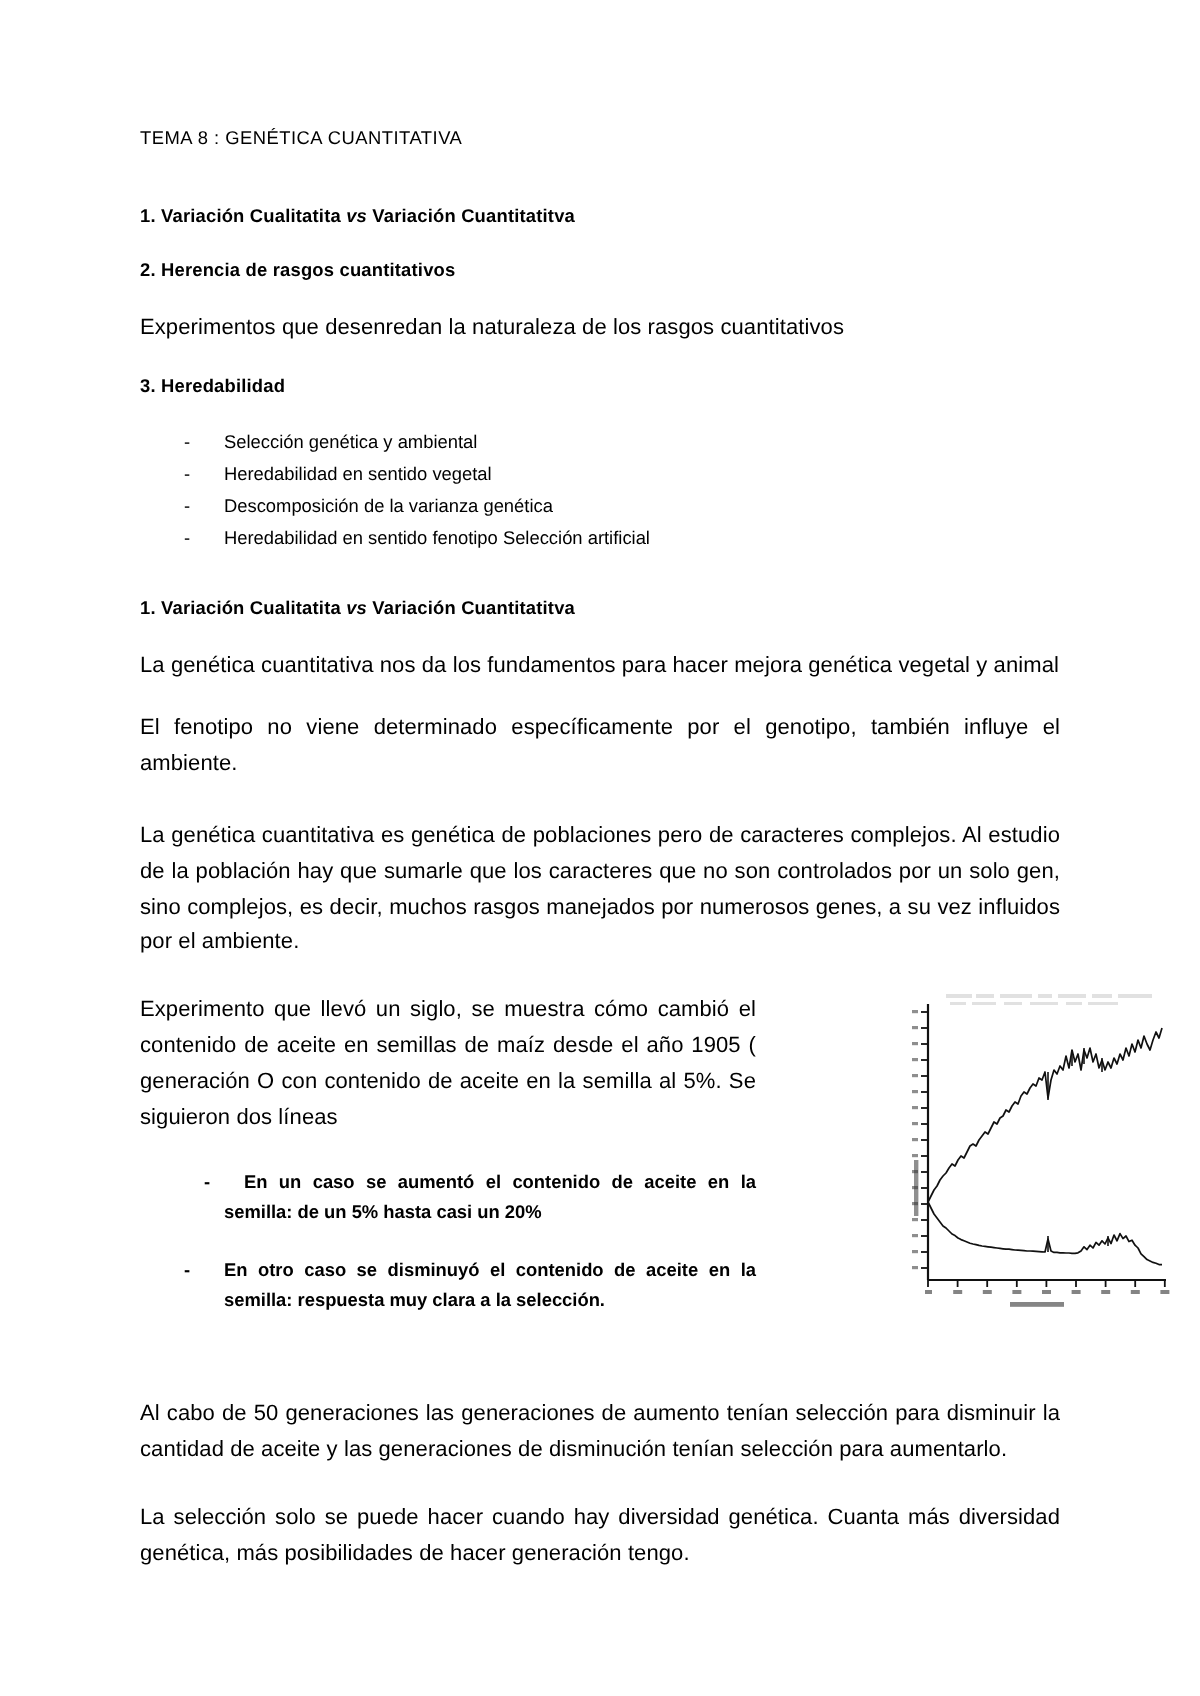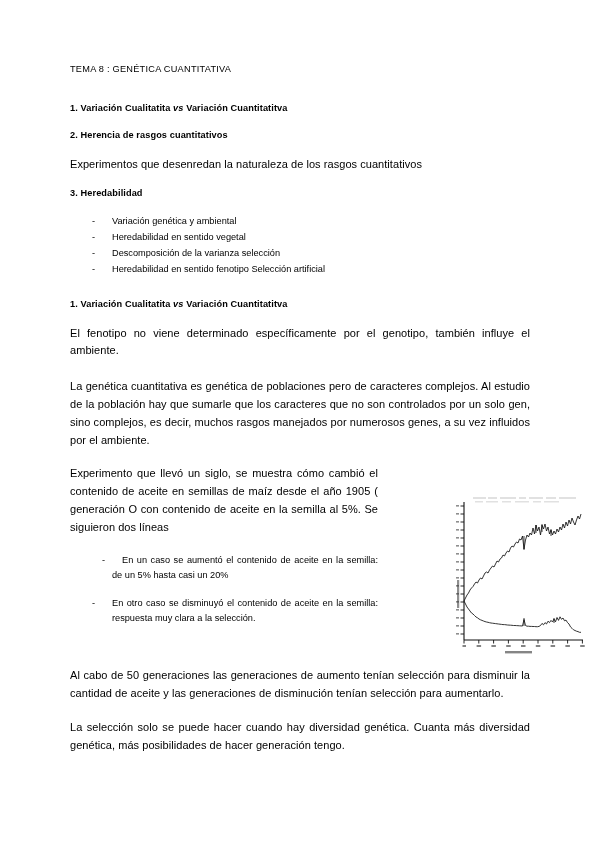--- a/index.html
+++ b/index.html
@@ -81,20 +81,21 @@
     position: absolute;
     left: 22px;
     top: 0;
   }
 
   ul.dashlist.spaced li {
     line-height: 1.62;
     margin-bottom: 14px;
     padding-left: 42px;
     text-align: justify;
+    font-weight: bold;
   }
   ul.dashlist.spaced li:last-child {
     margin-bottom: 0;
   }
   ul.dashlist.spaced li.indent-first {
     text-indent: 10px;
   }
 
   
   .figure-float {
@@ -135,28 +136,29 @@
 
     <p class="heading"><span>1. Variación Cualitatita </span><span class="ital">vs</span><span> Variación Cuantitatitva</span></p>
 
     <p class="heading">2. Herencia de rasgos cuantitativos</p>
 
     <p class="para nojust">Experimentos que desenredan la naturaleza de los rasgos cuantitativos</p>
 
     <p class="heading">3. Heredabilidad</p>
 
     <ul class="dashlist">
-      <li>Variación genética y ambiental</li>
+      <li>Selección genética y ambiental</li>
       <li>Heredabilidad en sentido vegetal</li>
-      <li>Descomposición de la varianza selección</li>
+      <li>Descomposición de la varianza genética</li>
       <li>Heredabilidad en sentido fenotipo Selección artificial</li>
     </ul>
 
     <p class="heading" style="margin-top:20px"><span>1. Variación Cualitatita </span><span class="ital">vs</span><span> Variación Cuantitatitva</span></p>
 
+    <p class="para">La genética cuantitativa nos da los fundamentos para hacer mejora genética vegetal y animal</p>
 
     <p class="para" style="margin-bottom:18px">El fenotipo no viene determinado específicamente por el genotipo, también influye el ambiente.</p>
 
     <p class="para" style="margin-bottom:16px">La genética cuantitativa es genética de poblaciones pero de caracteres complejos. Al estudio de la población hay que sumarle que los caracteres que no son controlados por un solo gen, sino complejos, es decir,  muchos rasgos manejados por numerosos genes, a su vez influidos por el ambiente.</p>
 
     <div class="figure-float"></div>
 
     <p class="para" style="margin-bottom:16px">Experimento que llevó un siglo, se muestra cómo cambió el contenido de aceite en semillas de maíz desde el año 1905 ( generación O con contenido de aceite en la semilla al 5%. Se siguieron dos líneas</p>
 
     <ul class="dashlist spaced">

